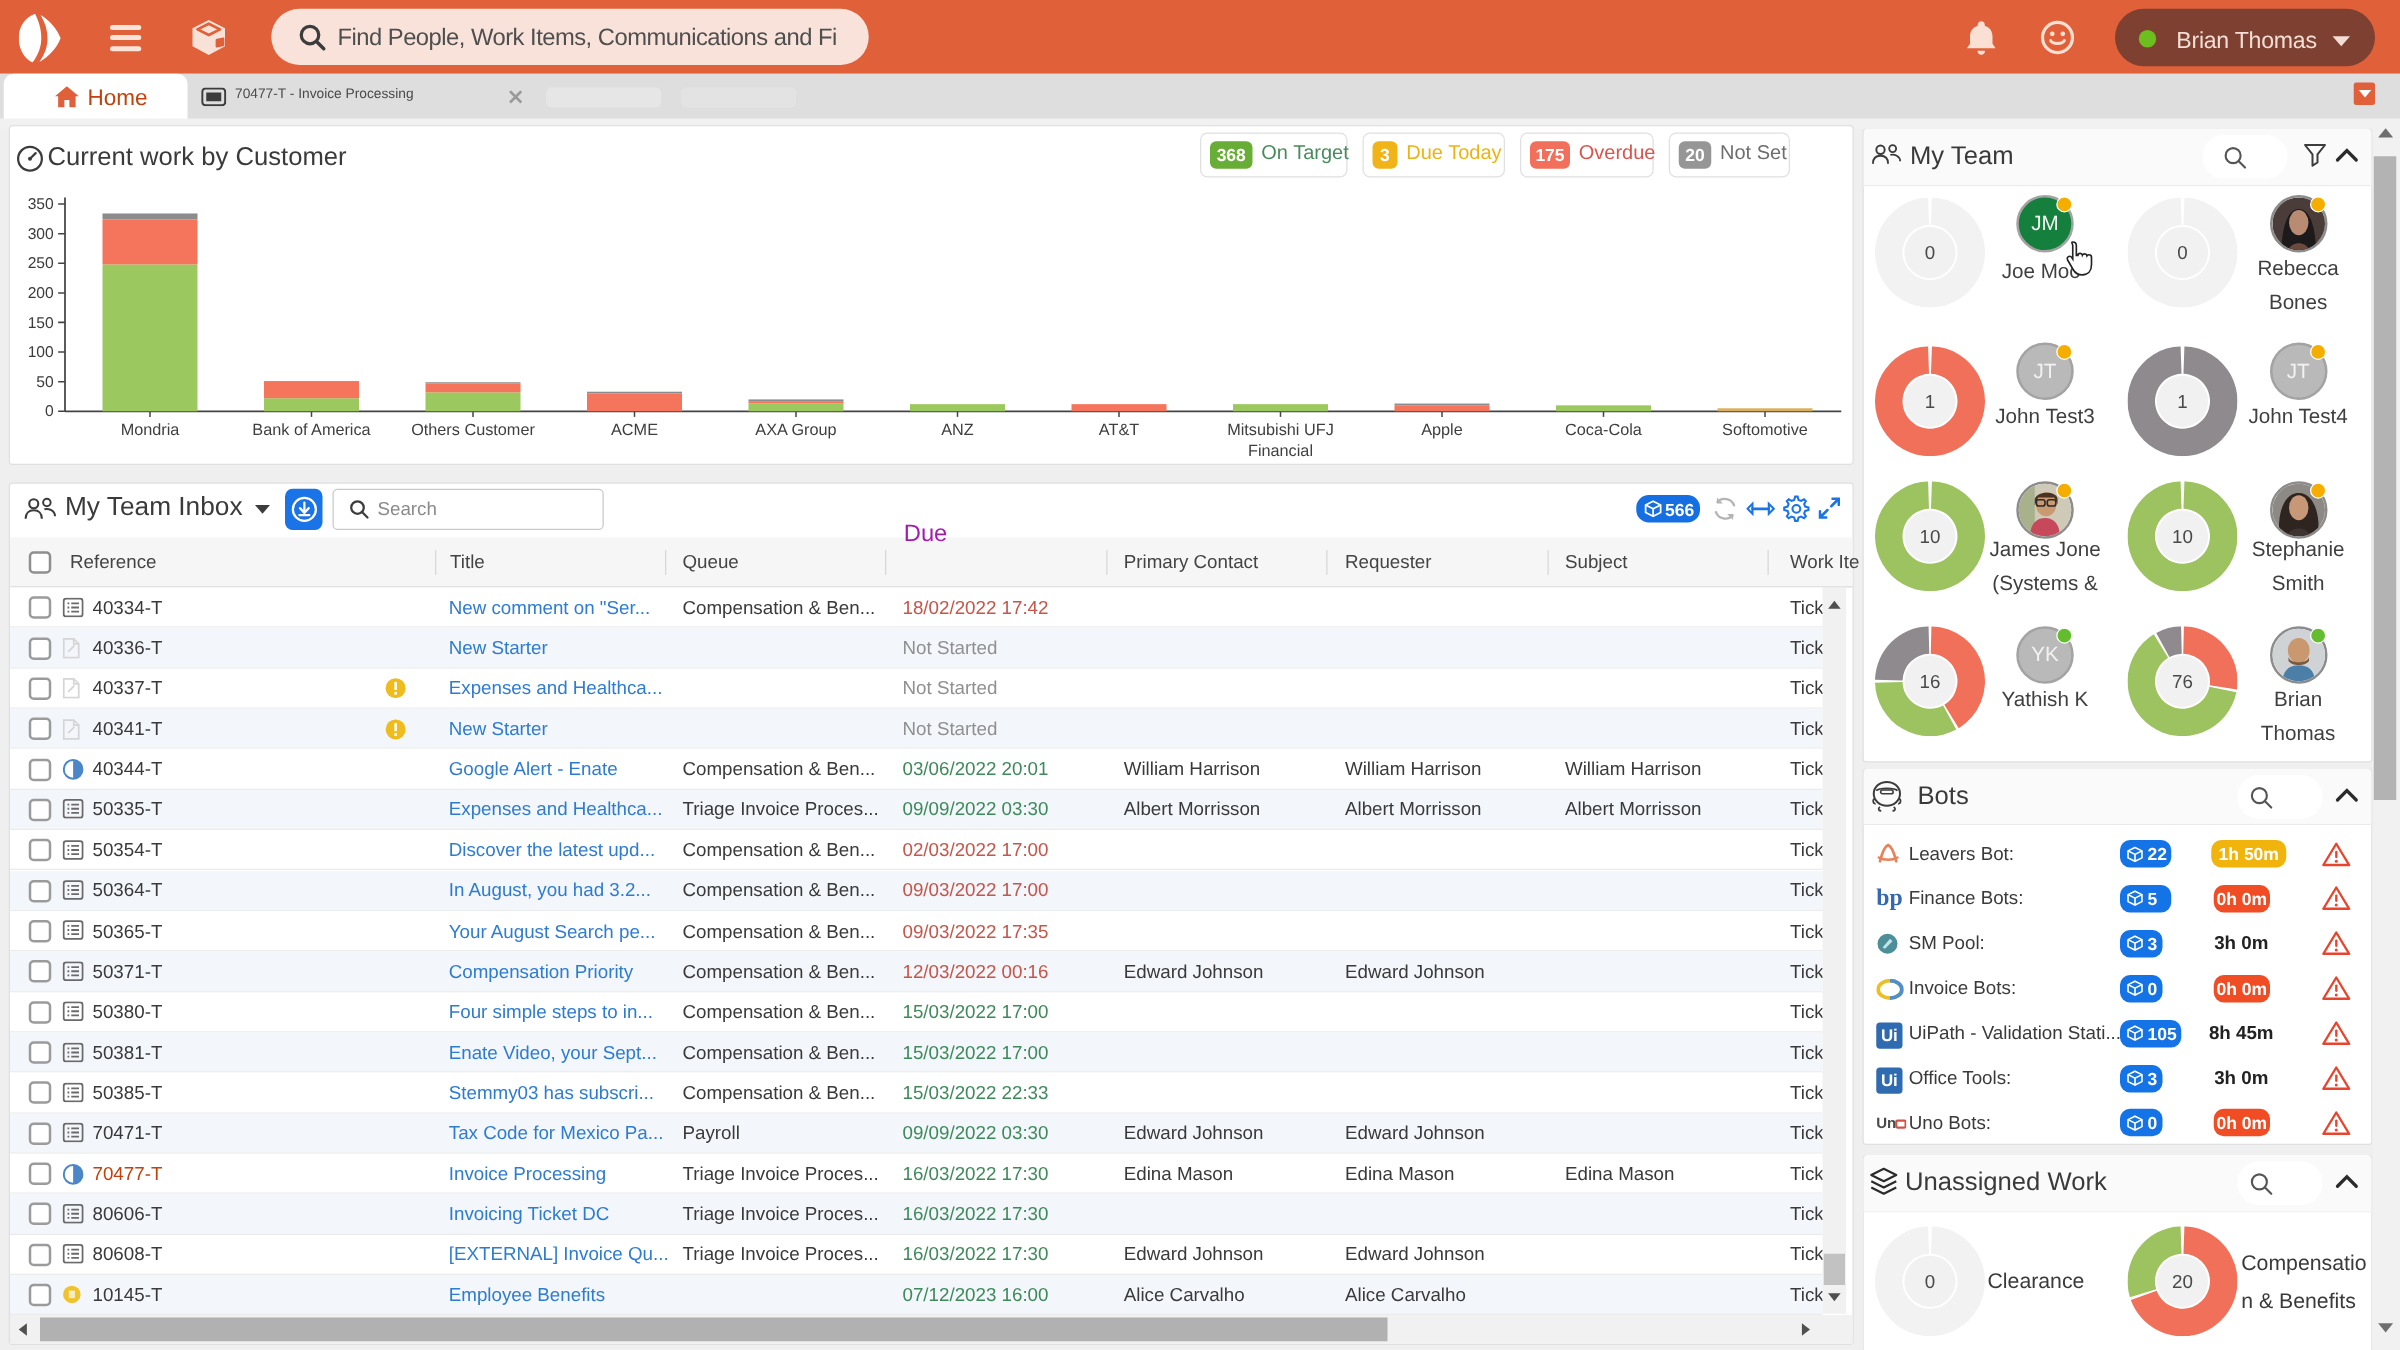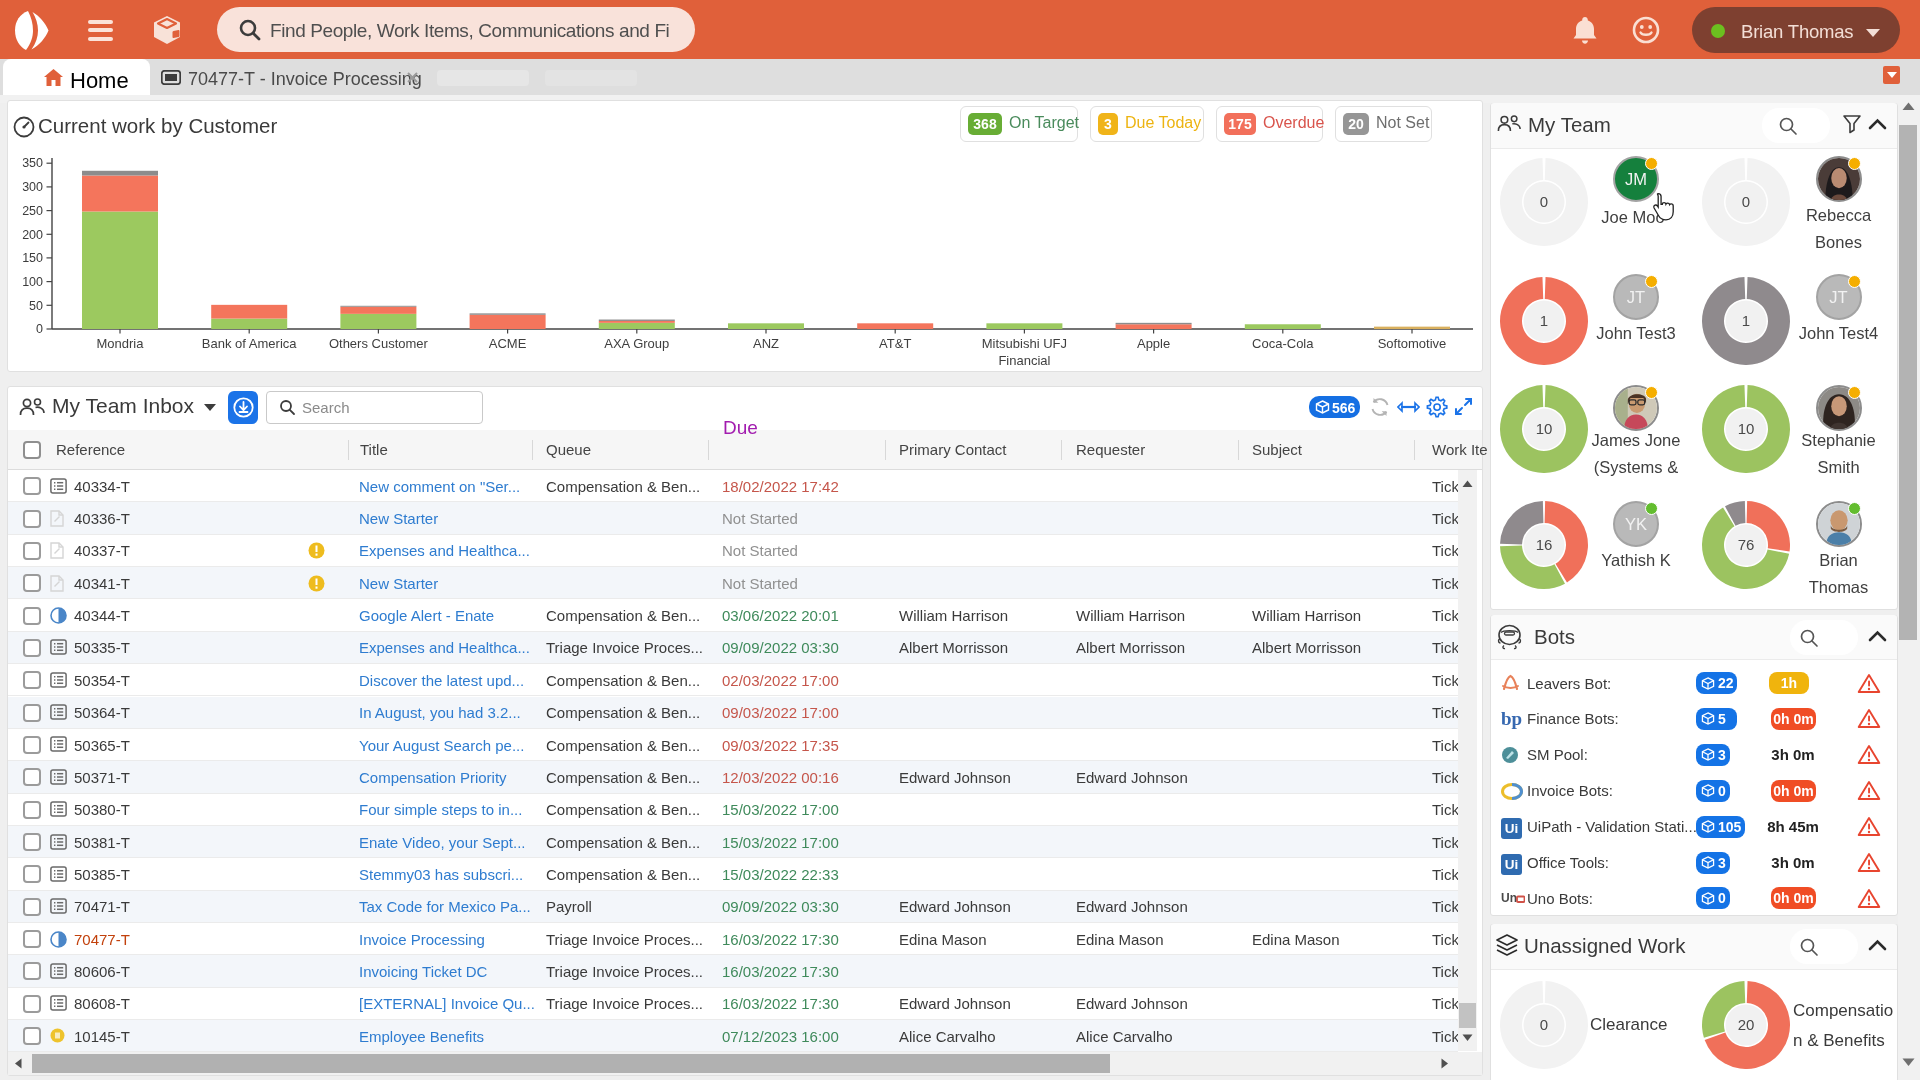--- a/index.html
+++ b/index.html
@@ -42,26 +42,26 @@
 <div class="txt" style="left:1741px;top:21px;font-size:18.5px;letter-spacing:-0.2px;color:#f3ded6">Brian Thomas</div>
 <svg class="abs" style="left:1864px;top:27px" width="18" height="12" viewBox="0 0 18 12">
     <path d="M2,2 L16,2 L9,10 Z" fill="#f3ded6"></path>
   </svg>
 <div class="abs" style="left:0;top:59px;width:1920px;height:36px;background:#dedede"></div>
 <div class="abs" style="left:0;top:95px;width:1920px;height:8px;background:#f1f1f1"></div>
 <div class="abs" style="left:3px;top:59px;width:147px;height:36px;background:#fff;border-radius:8px 8px 0 0"></div>
 <svg class="abs" style="left:44px;top:69px" width="19" height="17" viewBox="0 0 19 17">
 <path d="M9.5,0 L19,8 L16.5,8 L16.5,17 L11.5,17 L11.5,11 L7.5,11 L7.5,17 L2.5,17 L2.5,8 L0,8 Z" fill="#e0603a"></path>
 </svg>
-<div class="txt" style="left:70px;top:68px;font-size:22px;color:#000000">Home</div>
+<div class="txt" style="left:70px;top:68px;font-size:18px;color:#c2410c">Home</div>
 <svg class="abs" style="left:161px;top:70px" width="20" height="15" viewBox="0 0 20 15">
 <rect x="0.8" y="0.8" width="18.4" height="13.4" rx="2.6" fill="none" stroke="#3c3c3c" stroke-width="1.7"></rect>
 <rect x="4" y="4" width="12" height="7" fill="#3c3c3c"></rect>
 </svg>
-<div class="txt" style="left:188px;top:69px;font-size:18px;color:#4a4a4a">70477-T - Invoice Processing</div>
+<div class="txt" style="left:188px;top:69px;font-size:11px;color:#4a4a4a">70477-T - Invoice Processing</div>
 <svg class="abs" style="left:406px;top:71px" width="13" height="13" viewBox="0 0 13 13">
 <path d="M2,2 L11,11 M11,2 L2,11" stroke="#9a9a9a" stroke-width="2"></path>
 </svg>
 <div class="abs" style="left:437px;top:70px;width:92px;height:16px;background:#e6e6e6;border-radius:4px"></div>
 <div class="abs" style="left:545px;top:70px;width:92px;height:16px;background:#e3e3e3;border-radius:4px"></div>
 <div class="abs" style="left:1883px;top:66px;width:17px;height:18px;background:#e0603a;border-radius:2px"></div>
 <svg class="abs" style="left:1885.5px;top:71px" width="12" height="8" viewBox="0 0 12 8">
     <path d="M1,1 L11,1 L6,7 Z" fill="#fff"></path>
   </svg>
 <div class="card" style="left:7px;top:100px;width:1476px;height:272px"></div>
@@ -649,21 +649,21 @@
 <path d="M3,16 C5,8 7,4 9.5,3 C12,4 14,8 16,16" fill="none" stroke="#e8825a" stroke-width="2.2" stroke-linecap="round"></path>
 <path d="M2,13 C6,15.5 13,15.5 17,13" fill="none" stroke="#e8825a" stroke-width="2" stroke-linecap="round"></path>
 </svg>
 <div class="txt" style="left:1527px;top:674.5px;font-size:15px;color:#3a3a3a">Leavers Bot:</div>
 <div class="abs" style="left:1696px;top:672.0px;width:41px;height:22px;background:#1473e6;border-radius:8px"></div>
 <svg class="abs" style="left:1701px;top:676.5px" width="14" height="13" viewBox="0 0 15 14">
 <path d="M7.5,1 L13.5,4 L13.5,10 L7.5,13 L1.5,10 L1.5,4 Z" fill="none" stroke="#fff" stroke-width="1.4"></path>
 <path d="M1.5,4 L7.5,7 L13.5,4 M7.5,7 L7.5,13" fill="none" stroke="#fff" stroke-width="1.4"></path>
 </svg>
 <div class="txt" style="left:1718px;top:675.0px;font-size:14px;font-weight:bold;color:#fff">22</div>
-<div class="abs" style="left:1769px;top:672.0px;width:40px;height:22px;background:#f0b40d;border-radius:8px;color:#fff;font-size:14px;font-weight:bold;text-align:center;line-height:22px">1h 50m</div>
+<div class="abs" style="left:1769px;top:672.0px;width:60px;height:22px;background:#f0b40d;border-radius:8px;color:#fff;font-size:14px;font-weight:bold;text-align:center;line-height:22px">1h 50m</div>
 <svg class="abs" style="left:1857px;top:672.5px" width="24" height="21" viewBox="0 0 24 21">
 <path d="M12,2 L22.3,19 L1.7,19 Z" fill="none" stroke="#e8452f" stroke-width="1.9" stroke-linejoin="round"></path>
 <rect x="11.1" y="7.5" width="1.9" height="6" rx="0.9" fill="#e8452f"></rect>
 <circle cx="12" cy="16" r="1.2" fill="#e8452f"></circle>
 </svg>
 <div class="abs" style="left:1501px;top:707.9px;width:24px;height:20px;font-size:19px;font-weight:bold;color:#3668b0;font-family:Liberation Serif,serif">bp</div>
 <div class="txt" style="left:1527px;top:710.4px;font-size:15px;color:#3a3a3a">Finance Bots:</div>
 <div class="abs" style="left:1696px;top:707.9px;width:41px;height:22px;background:#1473e6;border-radius:8px"></div>
 <svg class="abs" style="left:1701px;top:712.4px" width="14" height="13" viewBox="0 0 15 14">
 <path d="M7.5,1 L13.5,4 L13.5,10 L7.5,13 L1.5,10 L1.5,4 Z" fill="none" stroke="#fff" stroke-width="1.4"></path>

